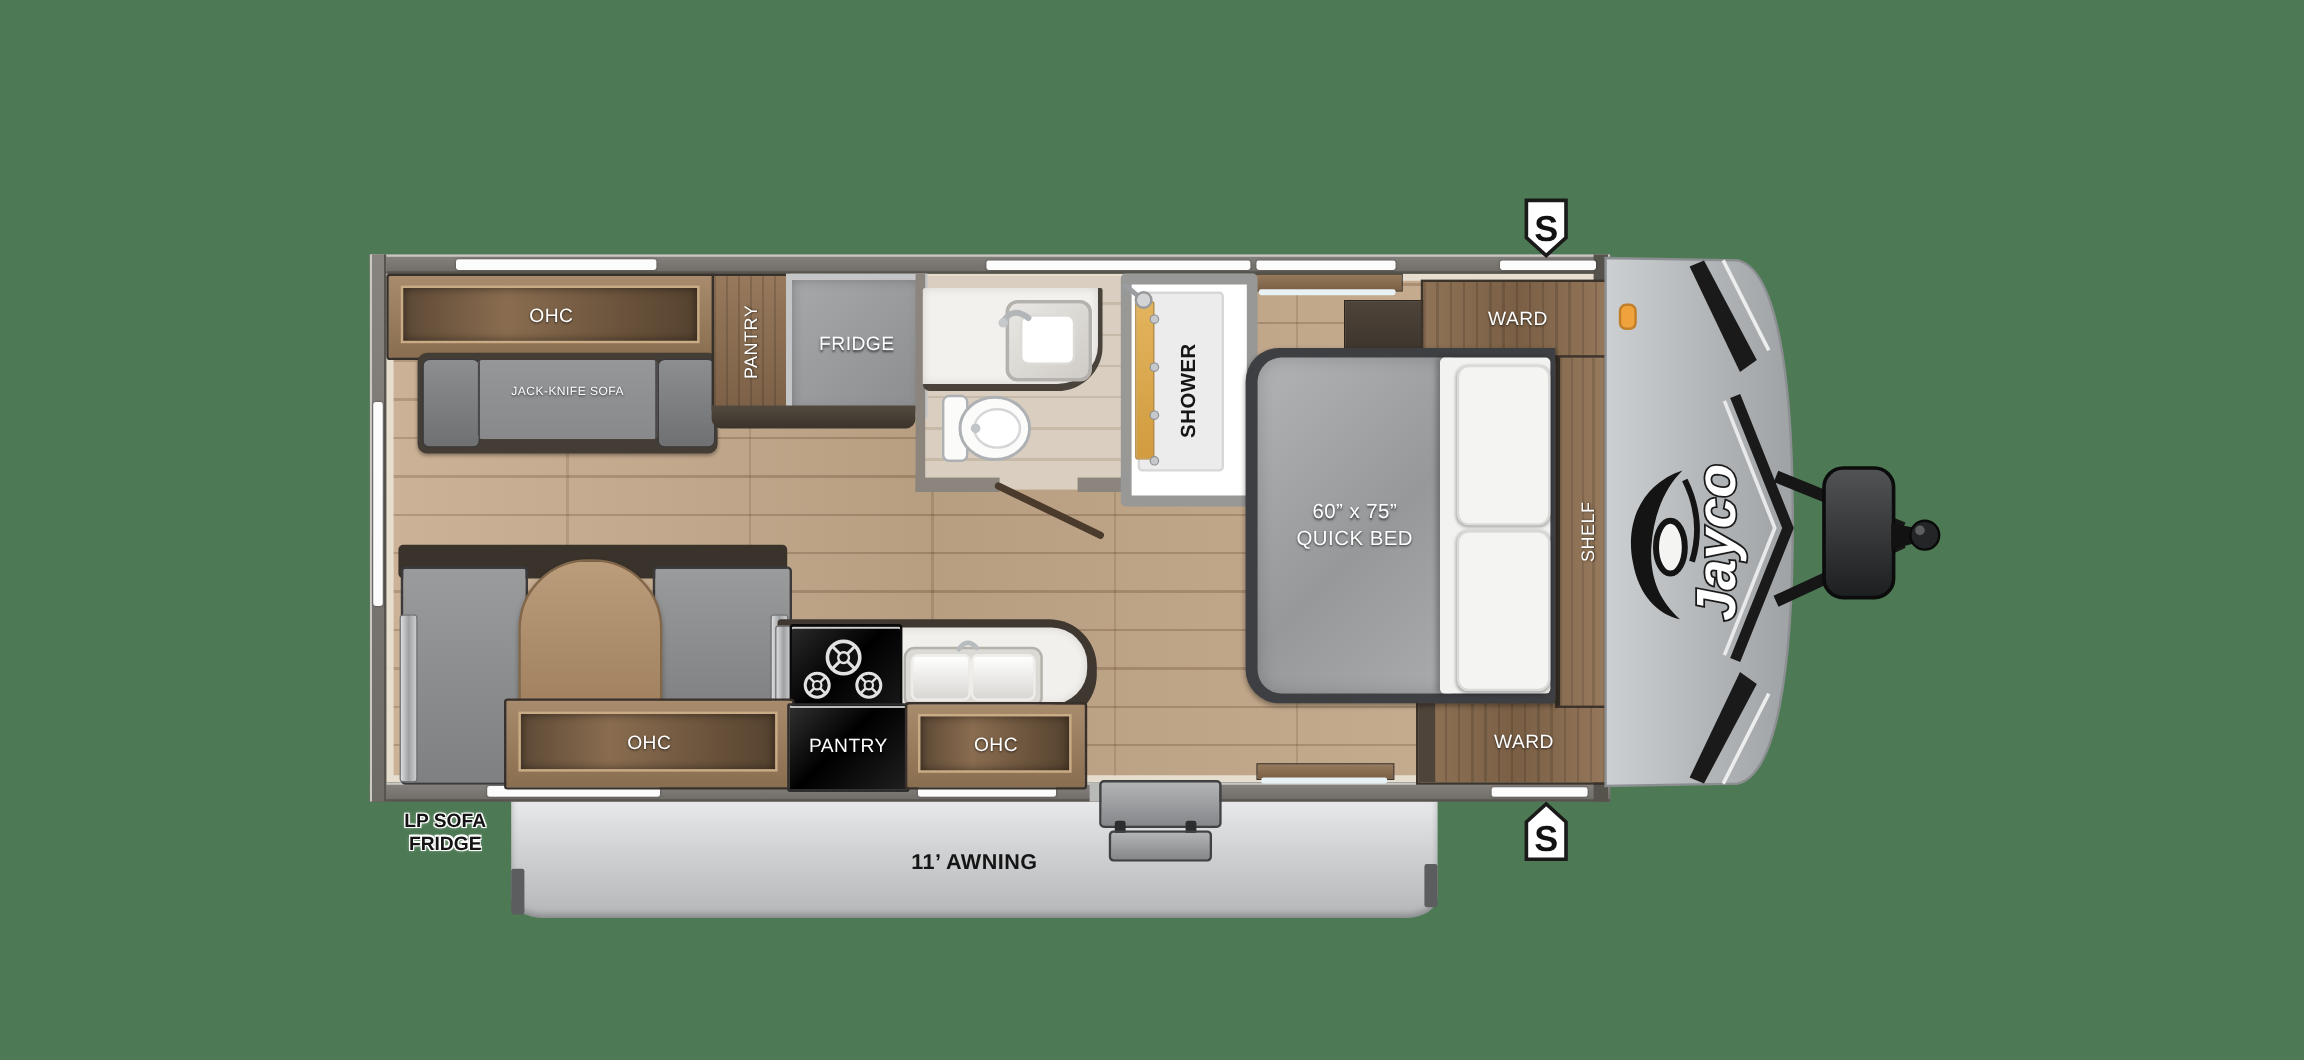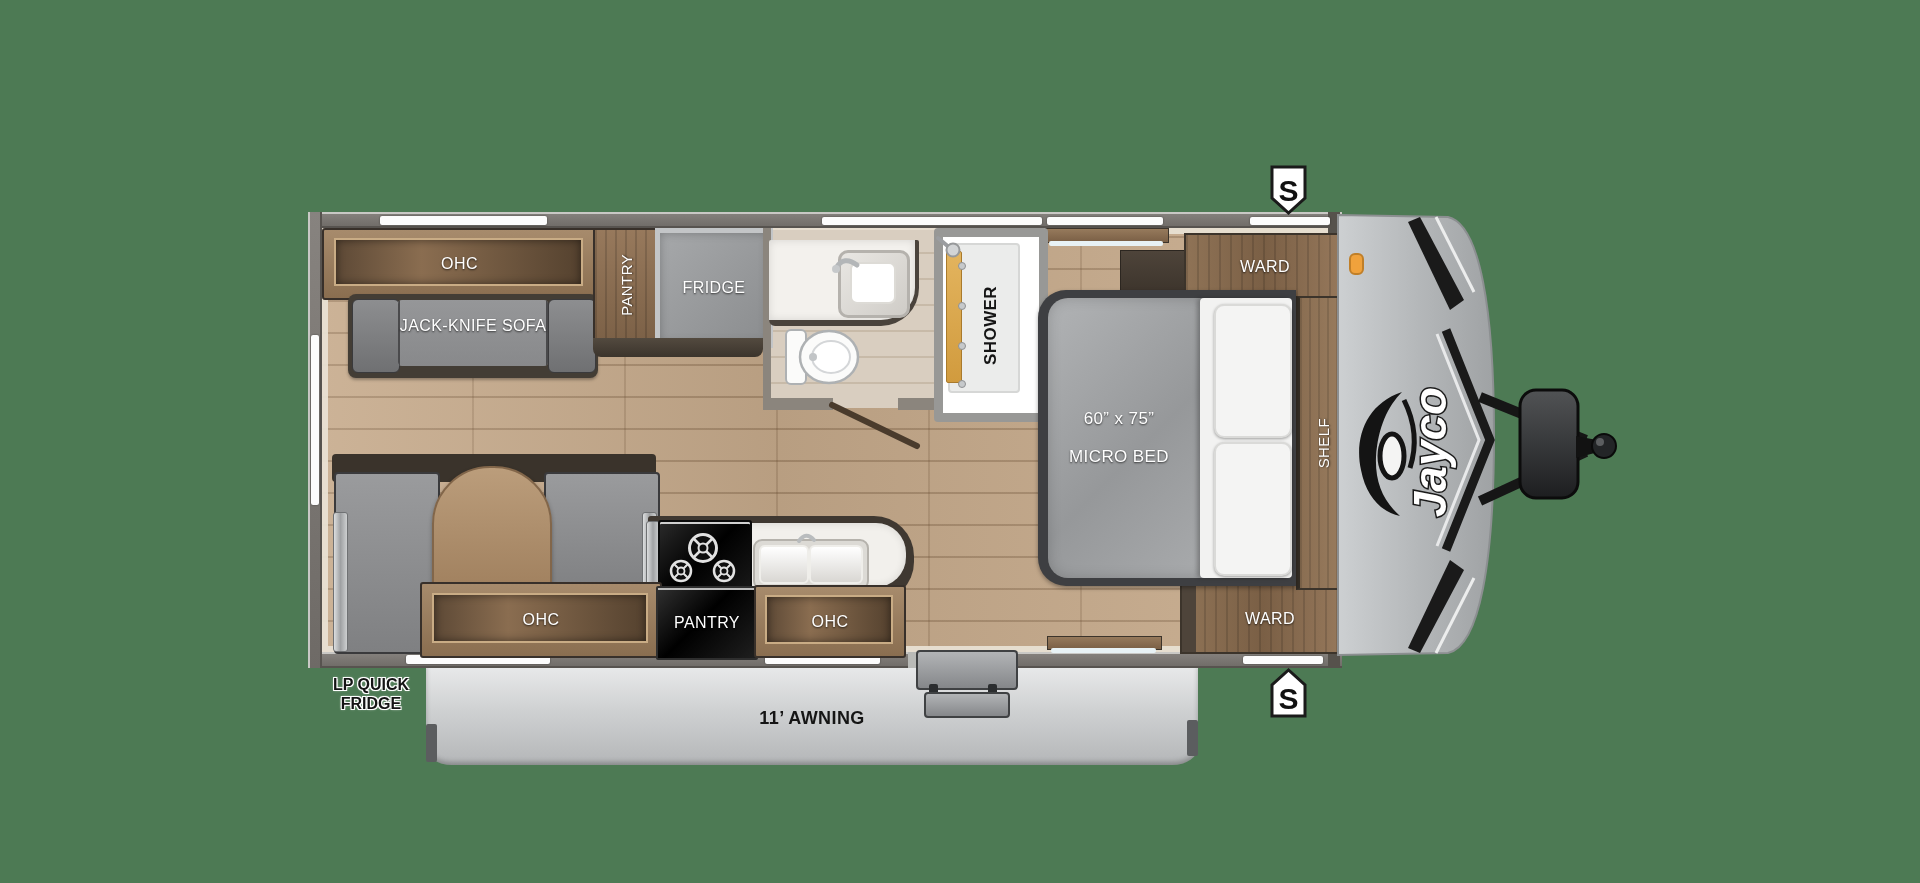--- a/index.html
+++ b/index.html
@@ -46,21 +46,21 @@
               box-shadow:inset 0 2px 0 rgba(255,255,255,.65), inset 0 -3px 5px rgba(0,0,0,.25);"></div>
   <div class="abs" style="left:426px;top:724px;width:11px;height:38px;background:#5b5d5f;border-radius:2px;"></div>
   <div class="abs" style="left:1187px;top:720px;width:11px;height:36px;background:#5b5d5f;border-radius:2px;"></div>
   <div class="abs center lbl-dark" style="left:732px;top:706px;width:160px;height:24px;font-size:18px;">
     <span>11’ AWNING</span>
   </div>
 
   <div class="abs center" style="left:312px;top:672px;width:118px;height:44px;flex-direction:column;
               font-weight:bold;font-size:16px;line-height:19px;color:#141414;
               text-shadow:-1px -1px 0 #fff,1px -1px 0 #fff,-1px 1px 0 #fff,1px 1px 0 #fff,0 0 3px #fff;">
-    <span>LP QUICK</span>
+    <span>LP SOFA</span>
     <span>FRIDGE</span>
   </div>
 
   <div class="abs floor" style="left:322px;top:228px;width:1014px;height:424px;"></div>
   <div class="abs bathfloor" style="left:768px;top:230px;width:264px;height:178px;"></div>
 
   <div class="abs wall wall-h" style="left:308px;top:212px;width:1034px;height:16px;"></div>
   <div class="abs wall wall-h" style="left:308px;top:652px;width:1034px;height:16px;"></div>
   <div class="abs wall wall-v" style="left:308px;top:212px;width:14px;height:456px;"></div>
   <div class="abs" style="left:1328px;top:212px;width:12px;height:456px;background:#56524c;"></div>
@@ -86,21 +86,21 @@
     <div class="abs center lbl" style="left:0;top:0;width:100%;height:100%;font-size:16px;">
       <span>OHC</span>
     </div>
   </div>
   <div class="abs" style="left:348px;top:294px;width:250px;height:84px;background:#433d35;border-radius:8px;box-shadow:0 2px 3px rgba(0,0,0,.3);">
     <div class="abs" style="left:4px;top:5px;width:46px;height:72px;background:linear-gradient(180deg,#8d8e90,#6f7072);border-radius:6px;border:1px solid #3a3a3c;"></div>
     <div class="abs" style="left:200px;top:5px;width:46px;height:72px;background:linear-gradient(180deg,#8d8e90,#6f7072);border-radius:6px;border:1px solid #3a3a3c;"></div>
     <div class="abs" style="left:50px;top:6px;width:150px;height:66px;border-radius:4px;
                 background:linear-gradient(90deg,#94959780 0 0),linear-gradient(180deg,#97989a,#7c7d7f);
                 box-shadow:inset 50px 0 0 -48px #4a4a4c, inset -50px 0 0 -48px #4a4a4c;"></div>
-    <div class="abs center lbl" style="left:0;top:14px;width:100%;height:36px;font-size:16px;">
+    <div class="abs center lbl" style="left:0;top:14px;width:100%;height:36px;font-size:10px;">
       <span>JACK-KNIFE SOFA</span>
     </div>
   </div>
 
   <div class="abs" style="left:593px;top:228px;width:62px;height:110px;border:2px solid #38302a;
               background:linear-gradient(180deg,#97795c,#7c6147);
               background-image:repeating-linear-gradient(90deg, rgba(0,0,0,.14) 0 2px, transparent 2px 10px),linear-gradient(180deg,#97795c,#7c6147);">
     <div class="abs center" style="left:0;top:0;width:100%;height:100%;">
       <span class="vtext lbl" style="font-size:15px;">PANTRY</span>
     </div>
@@ -149,23 +149,23 @@
     <div class="abs center" style="left:0;top:0;width:100%;height:100%;">
       <span class="vtext lbl" style="font-size:15px;">SHELF</span>
     </div>
   </div>
   <div class="abs" style="left:1038px;top:290px;width:258px;height:296px;background:#3e3f42;border-radius:28px 0 0 28px;box-shadow:0 2px 4px rgba(0,0,0,.35);">
     <div class="abs" style="left:10px;top:8px;width:162px;height:280px;border-radius:20px 0 0 20px;
                 background:linear-gradient(135deg,#b1b3b5,#96989a 55%,#a9abad);box-shadow:inset 0 0 14px rgba(0,0,0,.18);"></div>
     <div class="abs" style="left:162px;top:8px;width:92px;height:280px;background:#f2f2f1;border-radius:4px;box-shadow:-3px 0 4px rgba(0,0,0,.25);"></div>
     <div class="abs pillow" style="left:176px;top:14px;width:74px;height:130px;"></div>
     <div class="abs pillow" style="left:176px;top:152px;width:74px;height:130px;"></div>
-    <div class="abs center lbl" style="left:6px;top:118px;width:150px;height:60px;flex-direction:column;font-size:17px;line-height:22px;justify-content:space-between;">
+    <div class="abs center lbl" style="left:16px;top:118px;width:150px;height:60px;flex-direction:column;font-size:17px;line-height:22px;">
       <span>60” x 75”</span>
-      <span>MICRO BED</span>
+      <span>QUICK BED</span>
     </div>
   </div>
 
   <div class="abs" style="left:332px;top:454px;width:324px;height:28px;background:#3a332b;border-radius:4px;"></div>
   <div class="abs graybox" style="left:334px;top:472px;width:102px;height:178px;"></div>
   <div class="abs graybox" style="left:544px;top:472px;width:112px;height:118px;"></div>
   <div class="abs chrome" style="left:333px;top:512px;width:13px;height:138px;"></div>
   <div class="abs chrome" style="left:642px;top:512px;width:13px;height:78px;"></div>
   <div class="abs" style="left:432px;top:466px;width:116px;height:120px;border-radius:58px 58px 0 0;
               background:linear-gradient(180deg,#bb9d7b,#a1815f);border:2px solid #82664a;box-shadow:0 2px 4px rgba(0,0,0,.3);"></div>

